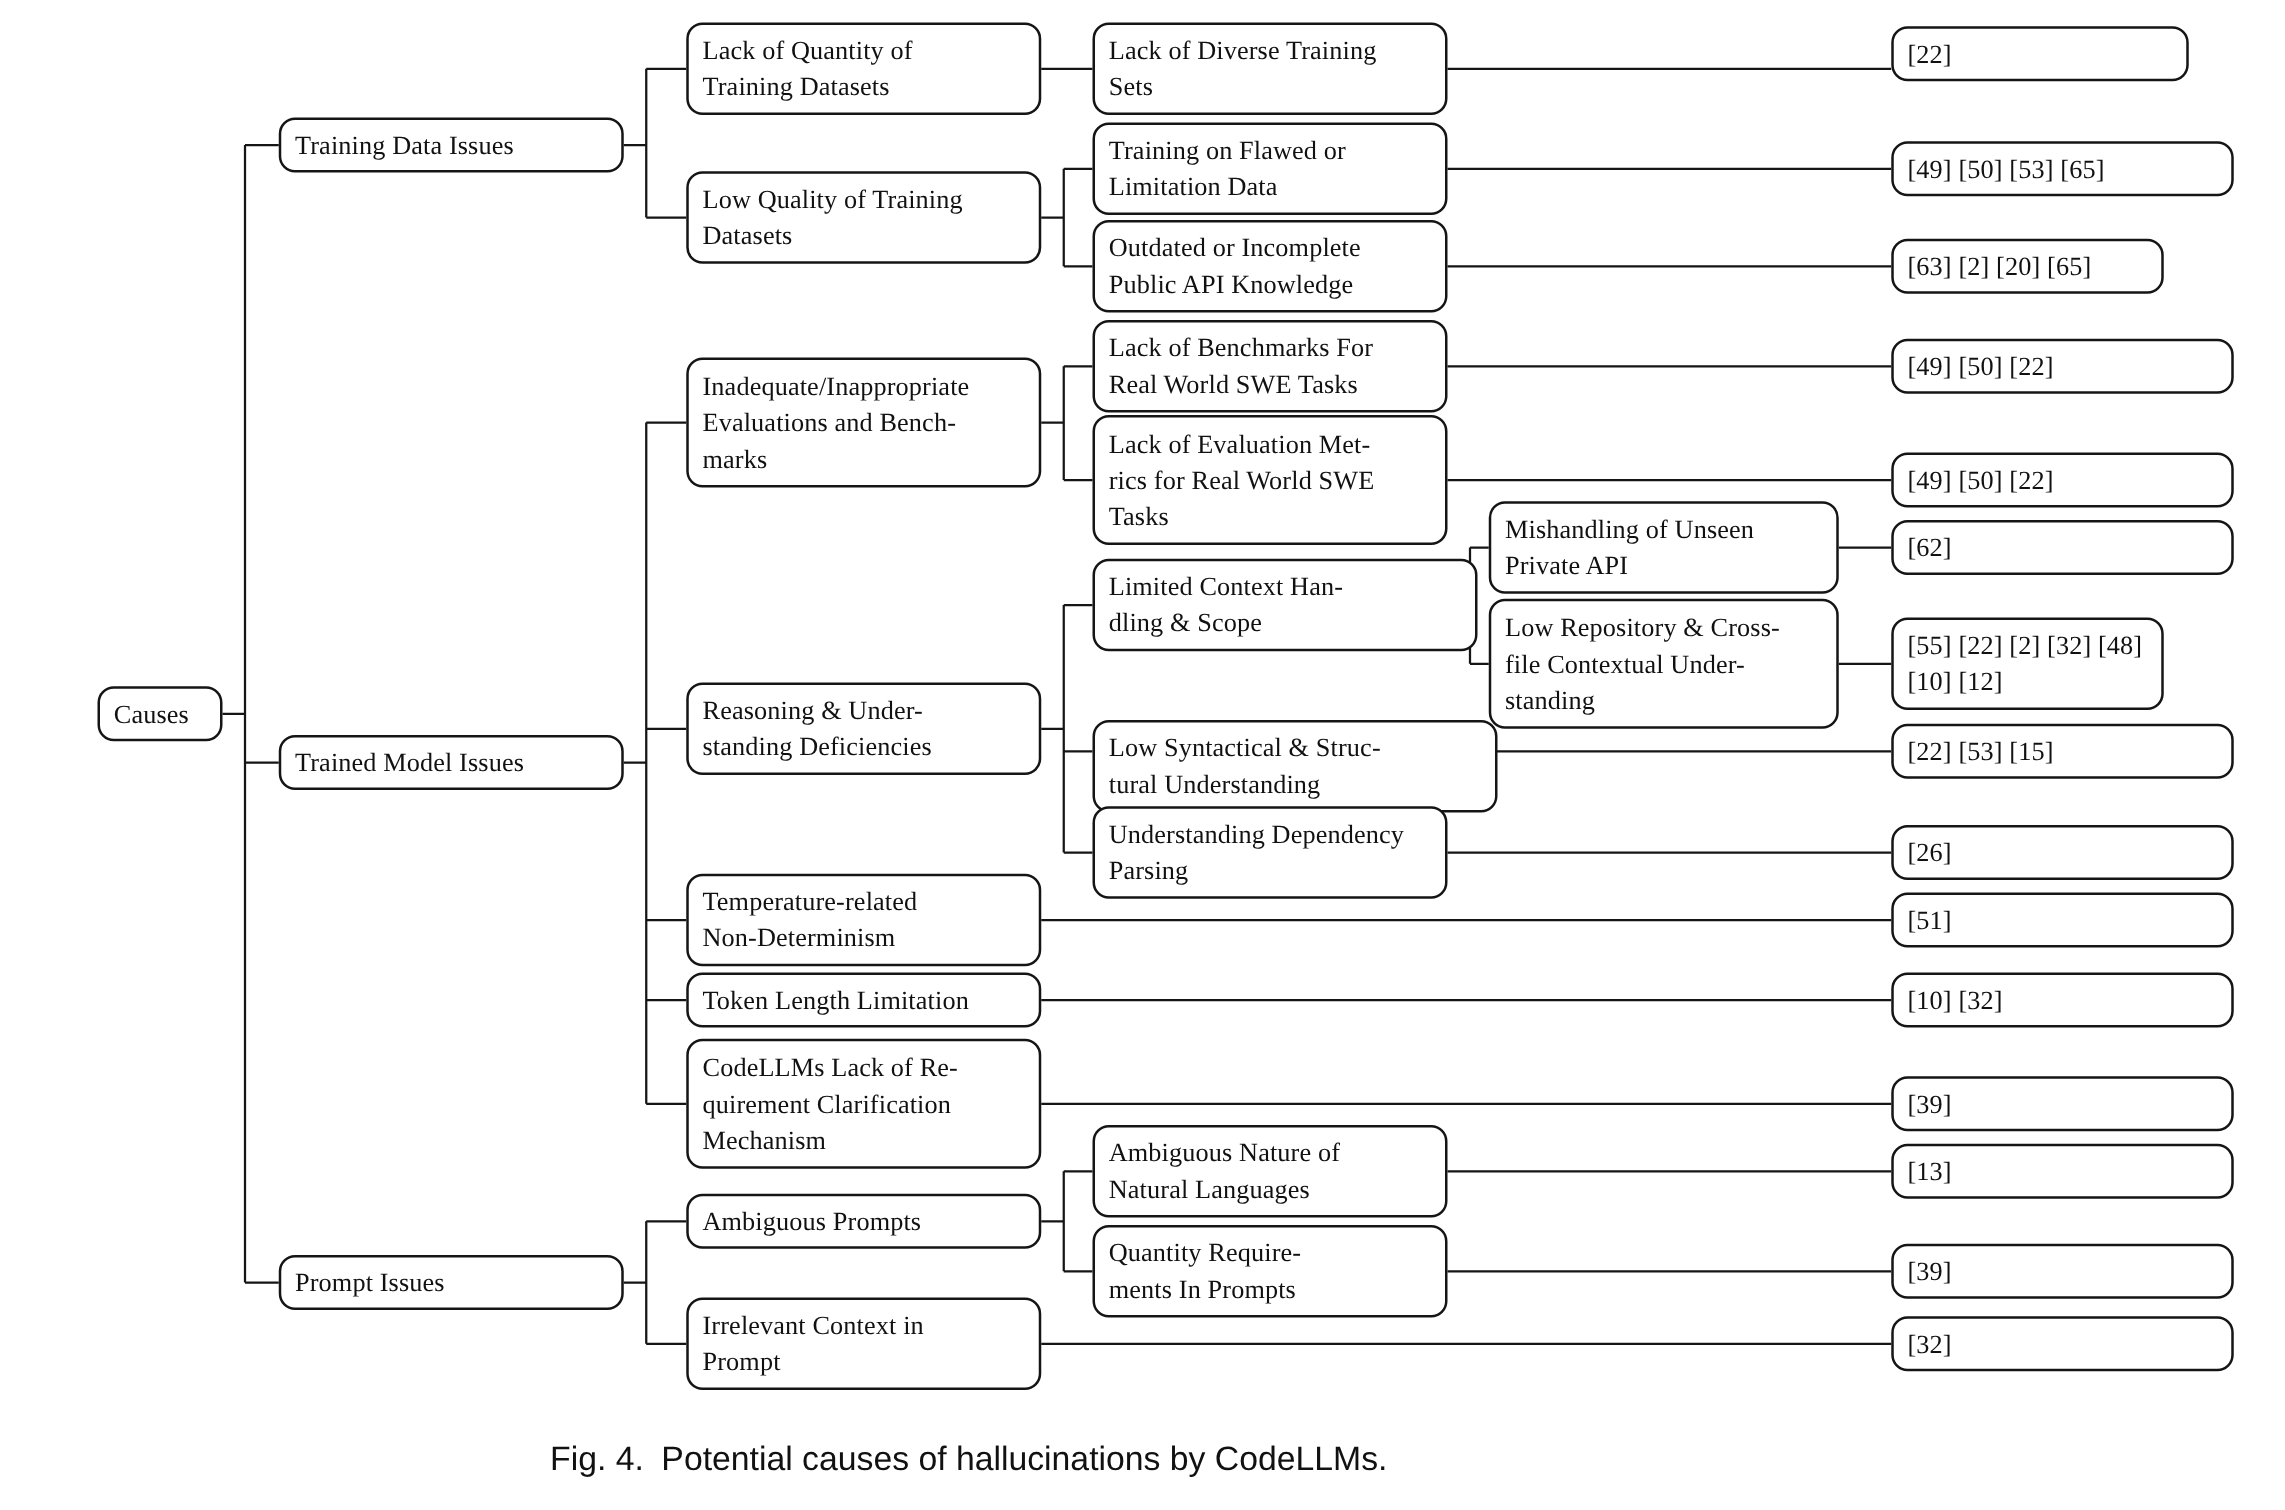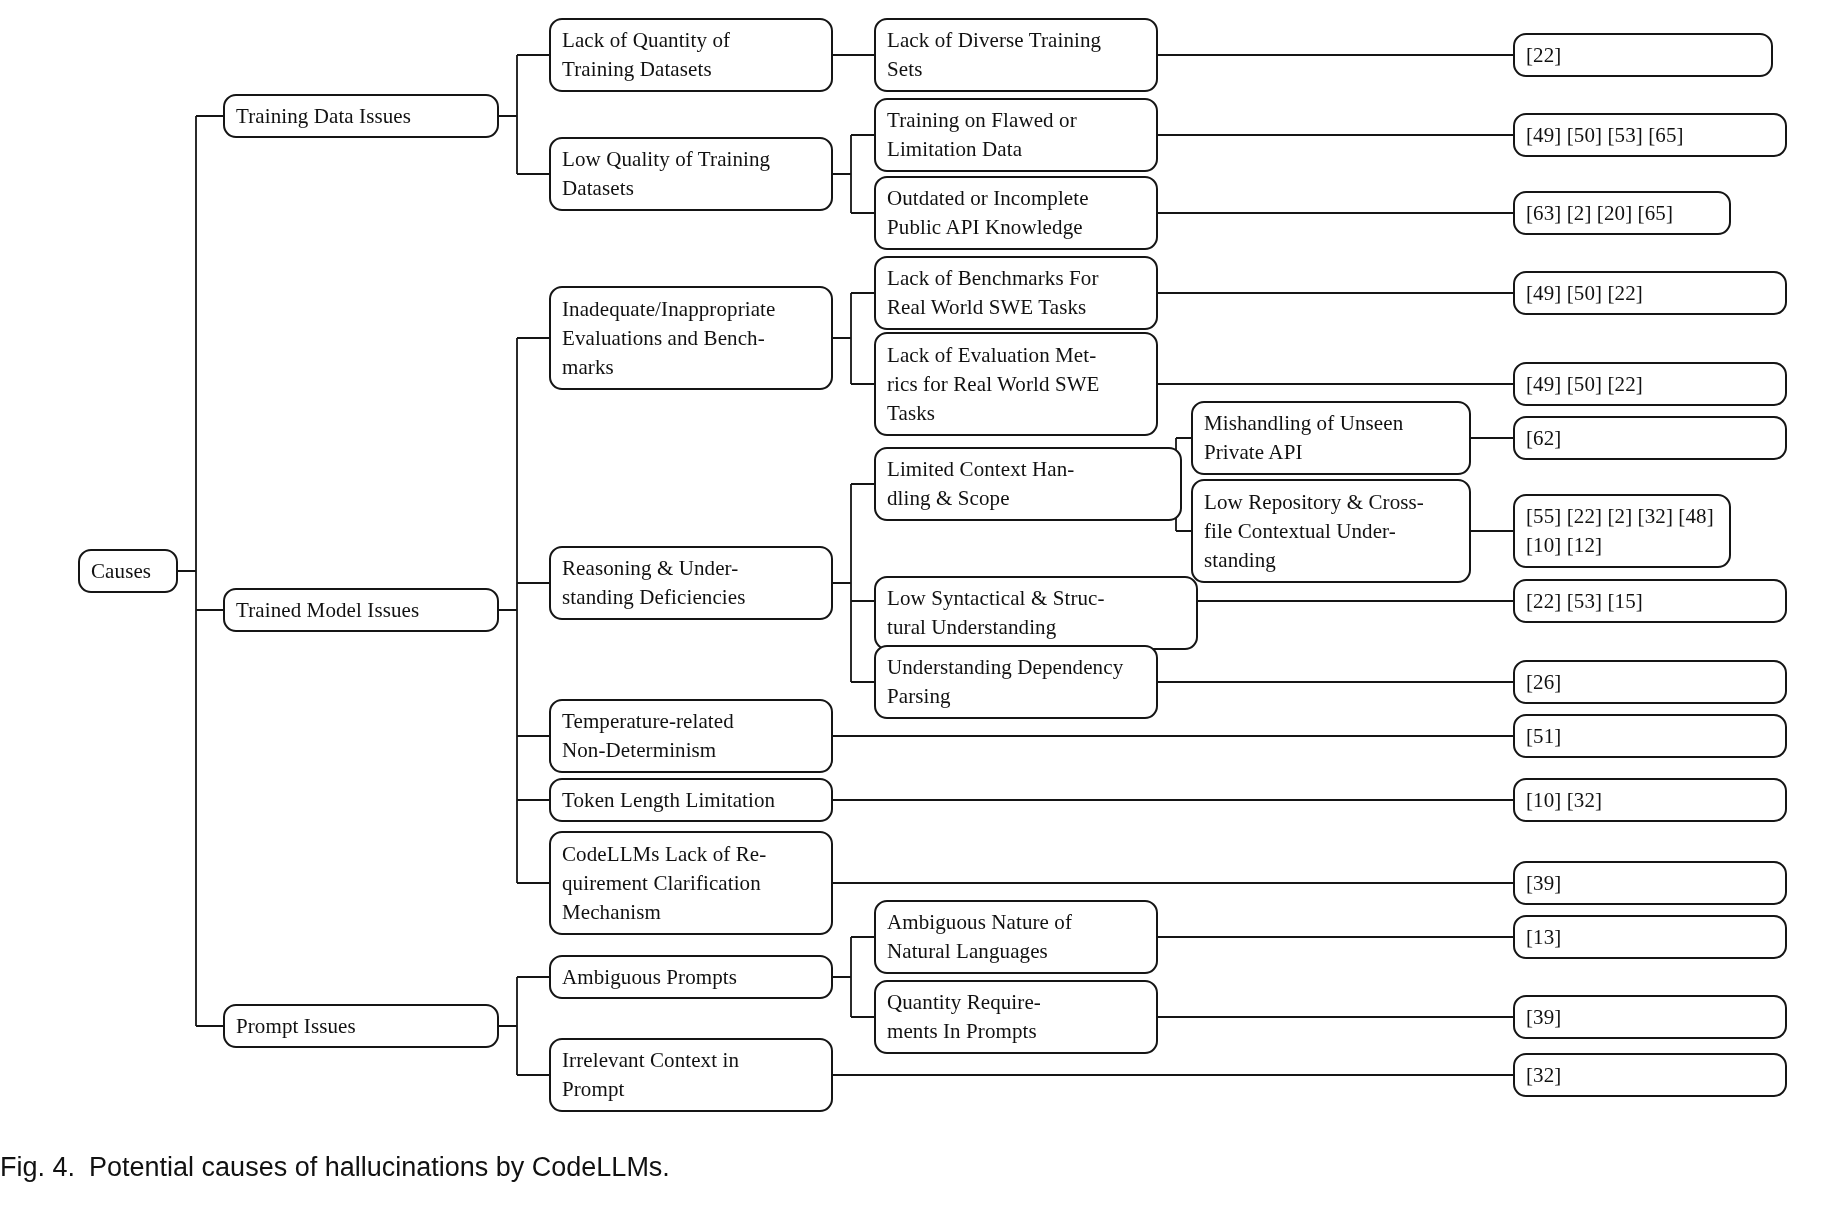--- a/index.html
+++ b/index.html
@@ -22,20 +22,21 @@
     align-items:center;
     padding:3px 8px 3px 11px;
     font-size:21px;
     line-height:29px;
     white-space:pre-line;
     letter-spacing:0.1px;
   }
   .caption{
     position:absolute;
     left:0;top:1152px;width:1550px;
+    text-align:center;
     font-family:"Liberation Sans","DejaVu Sans",sans-serif;
     font-size:27px;
     color:#111111;
   }
   .caption .cap-label{margin-right:14px;}
 </style>
 </head>
 <body>
 
 <div id="canvas">
@@ -104,21 +105,21 @@
 Natural Languages</div>
   <div class="node" style="left:874px;top:980px;width:284px;min-height:74px">Quantity Require-
 ments In Prompts</div>
 
   <div class="node" style="left:1191px;top:401px;width:280px;min-height:74px">Mishandling of Unseen
 Private API</div>
   <div class="node" style="left:1191px;top:479px;width:280px;min-height:104px">Low Repository &amp; Cross-
 file Contextual Under-
 standing</div>
 
-  <div class="node" style="left:1513px;top:33px;width:260px;min-height:44px">[22]</div>
+  <div class="node" style="left:1513px;top:21px;width:238px;min-height:44px">[22]</div>
   <div class="node" style="left:1513px;top:113px;width:274px;min-height:44px">[49] [50] [53] [65]</div>
   <div class="node" style="left:1513px;top:191px;width:218px;min-height:44px">[63] [2] [20] [65]</div>
   <div class="node" style="left:1513px;top:271px;width:274px;min-height:44px">[49] [50] [22]</div>
   <div class="node" style="left:1513px;top:362px;width:274px;min-height:44px">[49] [50] [22]</div>
   <div class="node" style="left:1513px;top:416px;width:274px;min-height:44px">[62]</div>
   <div class="node" style="left:1513px;top:494px;width:218px;min-height:74px">[55] [22] [2] [32] [48]
 [10] [12]</div>
   <div class="node" style="left:1513px;top:579px;width:274px;min-height:44px">[22] [53] [15]</div>
   <div class="node" style="left:1513px;top:660px;width:274px;min-height:44px">[26]</div>
   <div class="node" style="left:1513px;top:714px;width:274px;min-height:44px">[51]</div>

